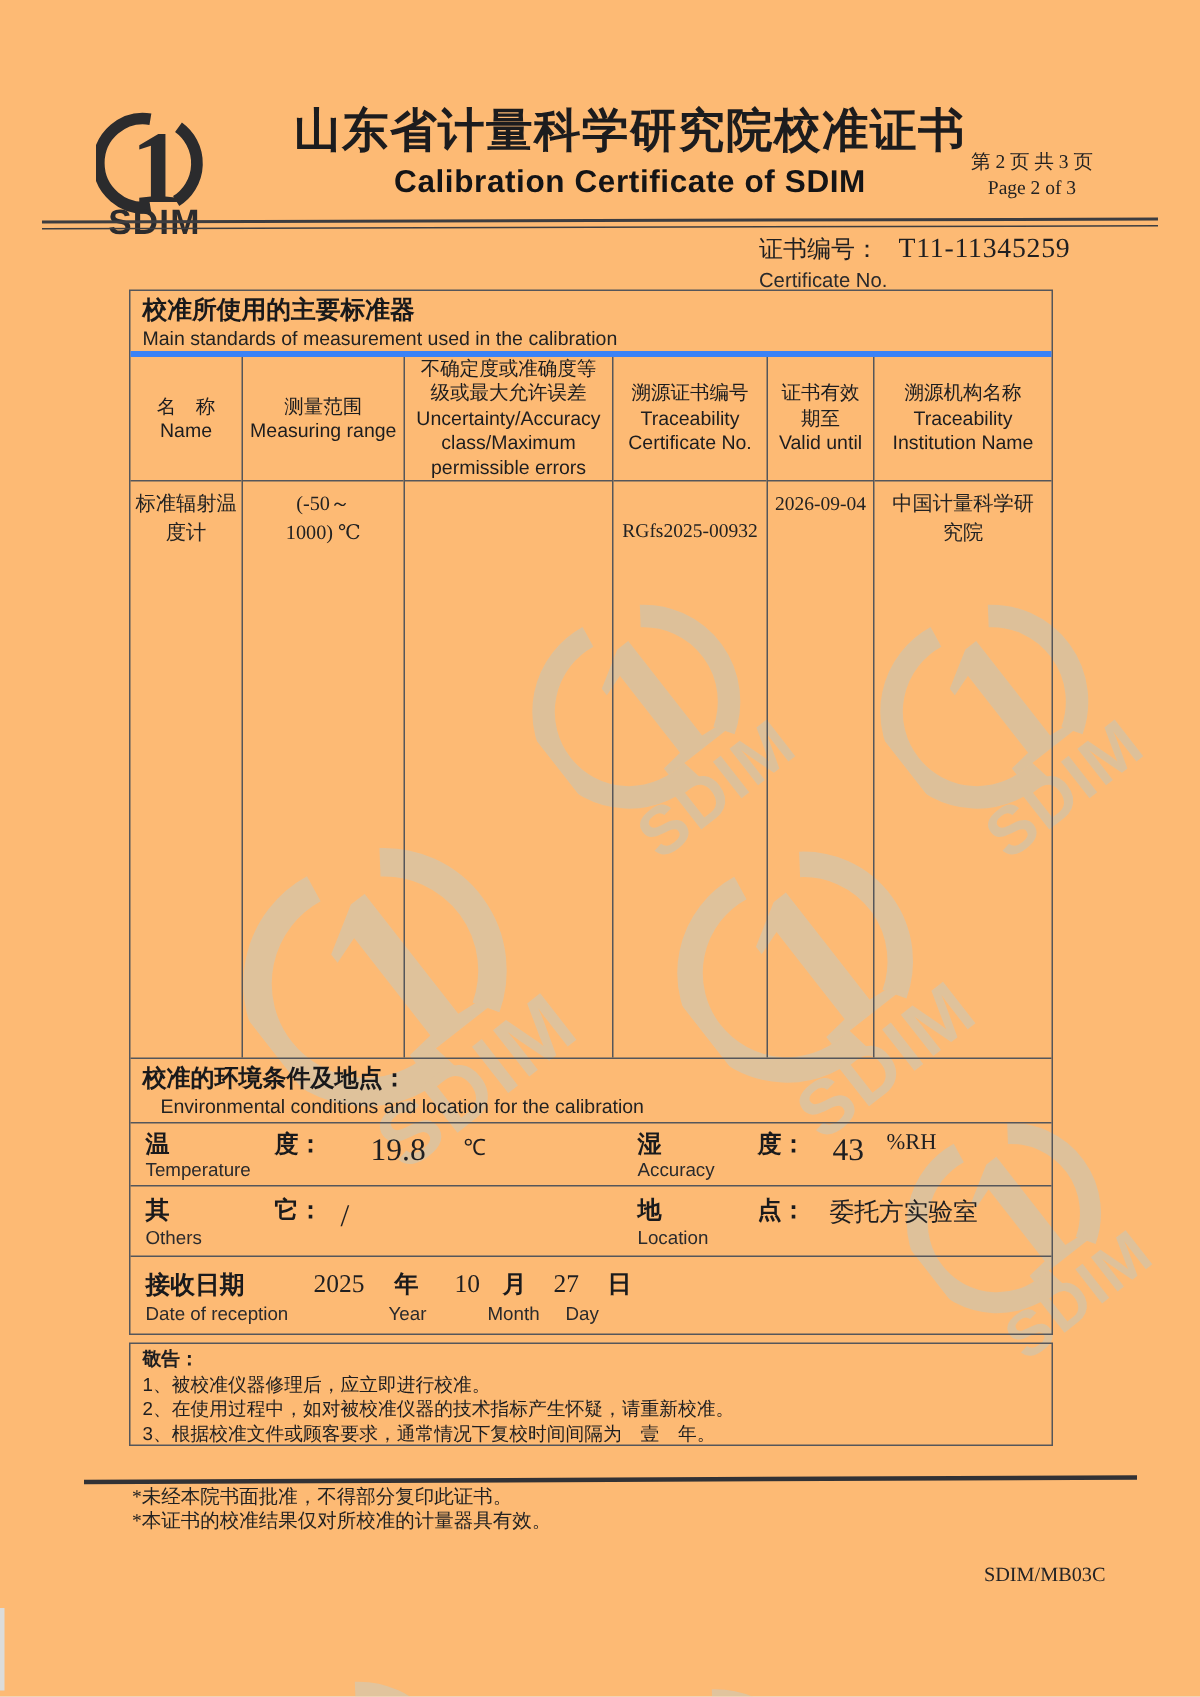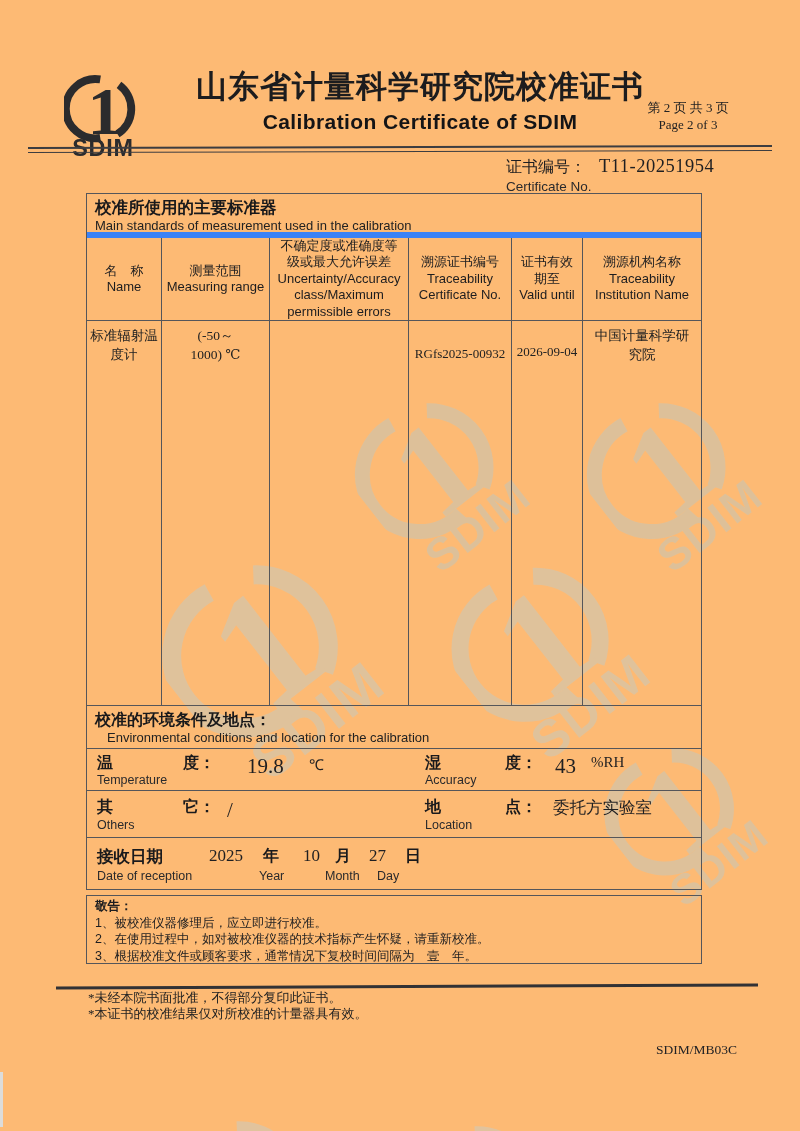--- a/index.html
+++ b/index.html
@@ -15,27 +15,27 @@
   .page-info{position:absolute;left:636px;top:99px;width:104px;text-align:center;
              font-family:"Liberation Serif",serif;font-size:13px;line-height:17px;color:#222;}
   .rule-double{position:absolute;left:28px;top:146px;width:744px;height:3px;
                border-top:2px solid #3d3d40;border-bottom:1.5px solid #3d3d40;transform:rotate(-0.15deg);}
   .certno{position:absolute;left:506px;top:156px;font-family:"Liberation Serif",serif;color:#1e1e20;}
   .certno .lbl{font-size:16px;}
   .certno .val{font-size:18.5px;margin-left:13px;letter-spacing:.5px;}
   .certno-en{position:absolute;left:506px;top:179px;font-size:13.5px;color:#2a2a2c;}
   
   .std-table{position:absolute;left:86px;top:193px;width:616px;border:1px solid #55565a;box-sizing:border-box;background:transparent;}
-  .tbl-title{height:44px;border-bottom:6px solid #3b82f6;padding:3px 0 0 8px;box-sizing:border-box;}
+  .tbl-title{height:44px;border-bottom:4px solid #3b82f6;padding:3px 0 0 8px;box-sizing:border-box;}
   .tbl-title .zh{font-size:16.5px;font-weight:bold;line-height:21px;color:#19191b;}
   .tbl-title .en{font-size:13px;line-height:16px;color:#222;}
   .tbl-grid{display:flex;height:467px;}
   .col{box-sizing:border-box;border-right:1px solid #55565a;display:flex;flex-direction:column;}
   .col:last-child{border-right:none;}
-  .c1{width:75px;} .c2{width:108px;} .c3{width:139px;} .c4{width:103px;gap:18px;} .c5{width:71px;gap:16px;} .c6{width:118px;}
+  .c1{width:75px;} .c2{width:108px;} .c3{width:139px;} .c4{width:103px;gap:18px;} .c5{width:71px;} .c6{width:118px;}
   .hd{height:83px;border-bottom:1px solid #55565a;box-sizing:border-box;display:flex;flex-direction:column;
       align-items:center;justify-content:center;text-align:center;font-size:13px;line-height:16.5px;padding:0 3px;color:#1d1d1f;}
   .c3 .hd{padding:0 6px;}
   .bd{flex:1;padding-top:5px;text-align:center;font-family:"Liberation Serif","DejaVu Serif",serif;
       font-size:13.5px;line-height:19px;color:#222;}
   .bd .it{font-style:italic;}
   .nowrap{white-space:nowrap;}
   .c1 .bd div{width:70px;margin:0 auto;}
   .c6 .bd div{width:98px;margin:0 auto;}
   
@@ -104,21 +104,21 @@
       <use href="#sdim-mark"></use>
     </svg>
   <div class="title-zh">山东省计量科学研究院校准证书</div>
   <div class="title-en">Calibration Certificate of SDIM</div>
   <div class="page-info">
     <div>第 2 页 共 3 页</div>
     <div>Page 2 of 3</div>
   </div>
   <div class="rule-double"></div>
   <div class="certno">
-    <span class="lbl">证书编号：</span><span class="val">T11-20251954</span>
+    <span class="lbl">证书编号：</span><span class="val">T11-11345259</span>
   </div>
   <div class="certno-en">Certificate No.</div>
 
   <div class="std-table">
     <div class="tbl-title">
       <div class="zh">校准所使用的主要标准器</div>
       <div class="en">Main standards of measurement used in the calibration</div>
     </div>
     <div class="tbl-grid">
       <div class="col c1">

